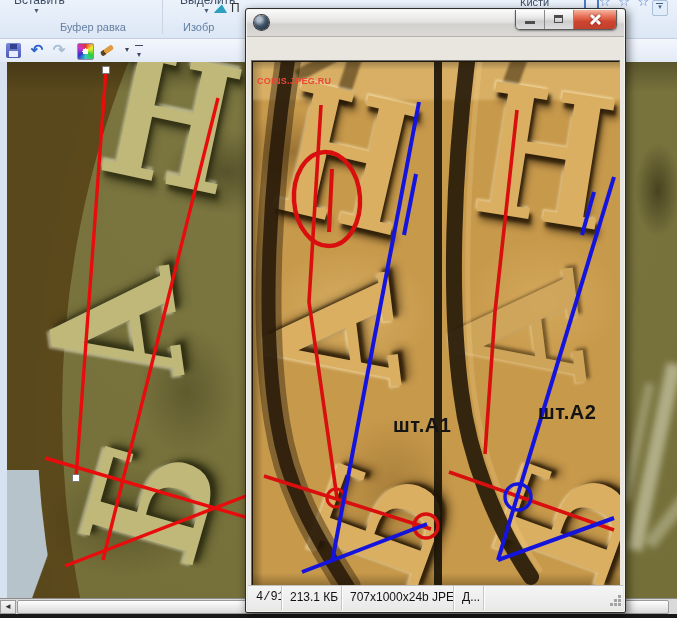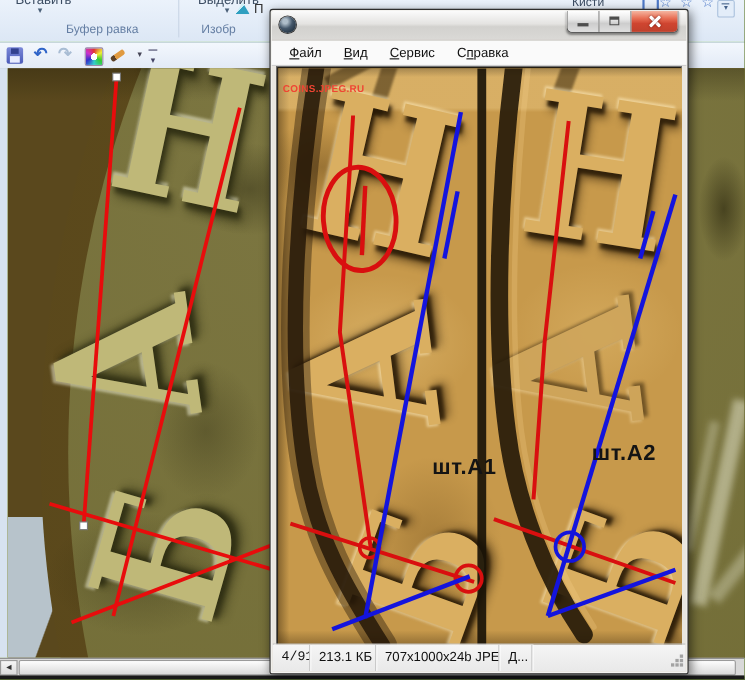--- a/index.html
+++ b/index.html
@@ -212,26 +212,20 @@
         <div class="cap-btn cap-max">
             <i class="gl-max"></i>
           </div>
         <div class="cap-btn cap-close">
             <i class="gl-x1"></i>
             <i class="gl-x2"></i>
           </div>
       </div>
     </div>
 
-    <div class="menubar">
-      <span class="menu-item"><span></span><u>Ф</u><span>айл</span></span>
-      <span class="menu-item"><span></span><u>В</u><span>ид</span></span>
-      <span class="menu-item"><span></span><u>С</u><span>ервис</span></span>
-      <span class="menu-item"><span>С</span><u>п</u><span>равка</span></span>
-    </div>
 
     <div class="img-frame">
       <div class="viewer-img">
         <div class="vi-texture"></div>
         <div class="streak" style="left:88px;top:-8px;width:14px;height:52px;transform:rotate(18deg);"></div>
         <div class="streak" style="left:42px;top:-2px;width:42px;height:12px;transform:rotate(-28deg);"></div>
         <div class="streak" style="left:252px;top:-8px;width:16px;height:46px;transform:rotate(20deg);"></div>
 
         <span class="coin-letter vi-letter" style="left:93px;top:98px;transform:translate(-50%,-50%) rotate(13deg) scale(.78,1);">Н</span>
         <span class="coin-letter vi-letter" style="left:79px;top:274px;transform:translate(-50%,-50%) rotate(-97deg) scale(.8,1);">А</span>

